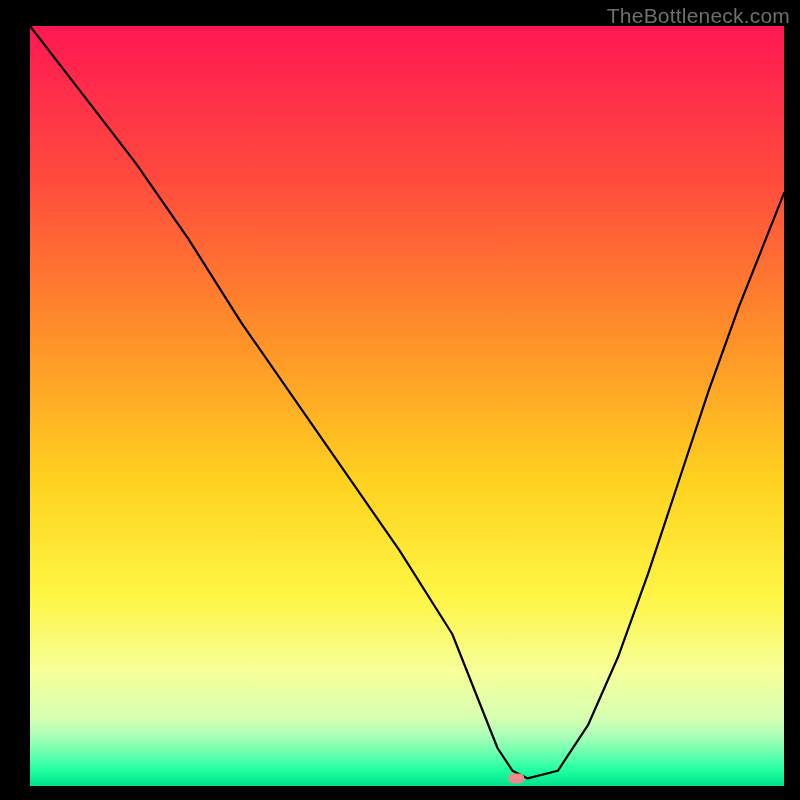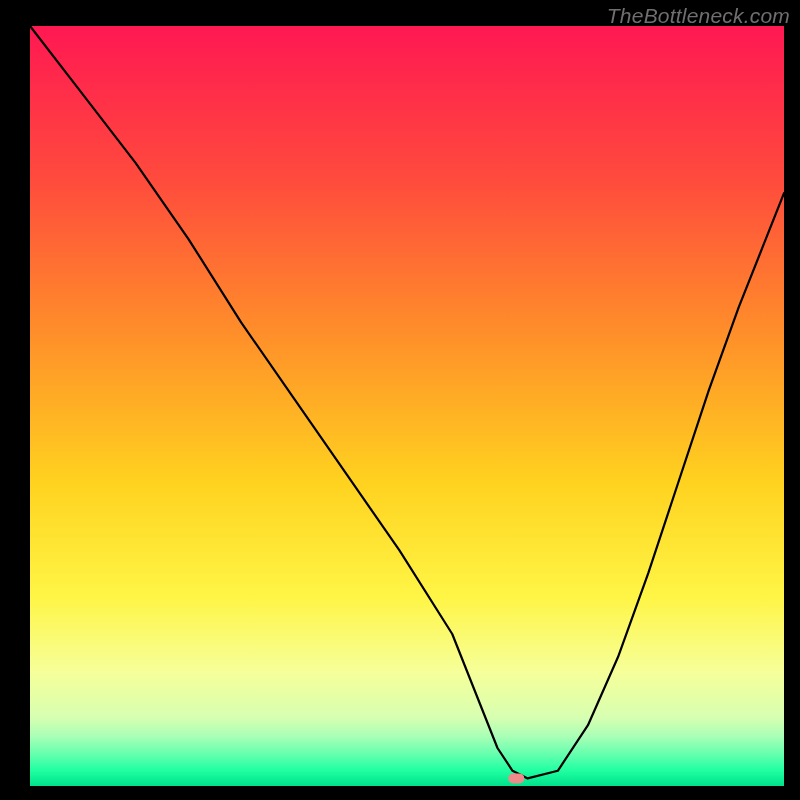--- a/index.html
+++ b/index.html
@@ -9,21 +9,20 @@
     height: 800px;
     background: #000;
     font-family: Arial, Helvetica, sans-serif;
     overflow: hidden;
   }
   .stage {
     position: relative;
     width: 800px;
     height: 698px;
     background: #ffffff;
-    font-style: italic;
   }
   .watermark {
     position: absolute;
     top: 4px;
     right: 10px;
     color: #6f6f6f;
     font-size: 21px;
     font-weight: 400;
     letter-spacing: 0.2px;
     z-index: 20;

